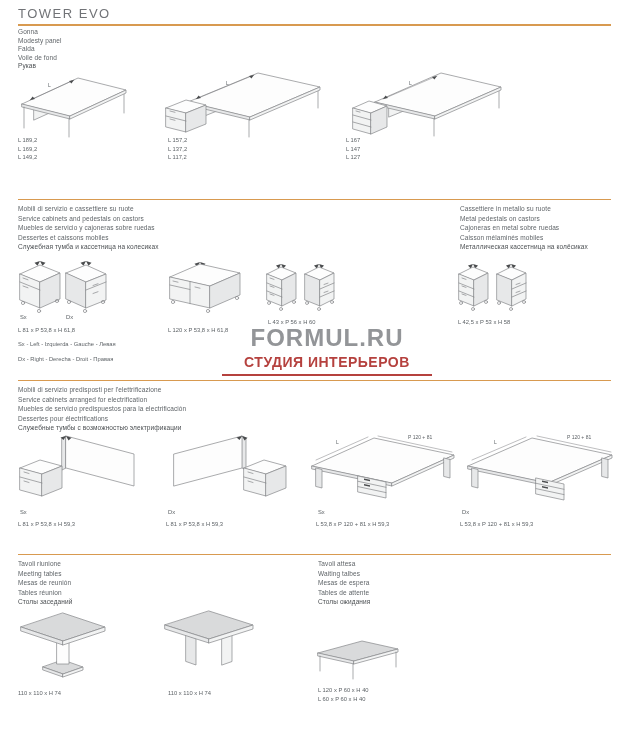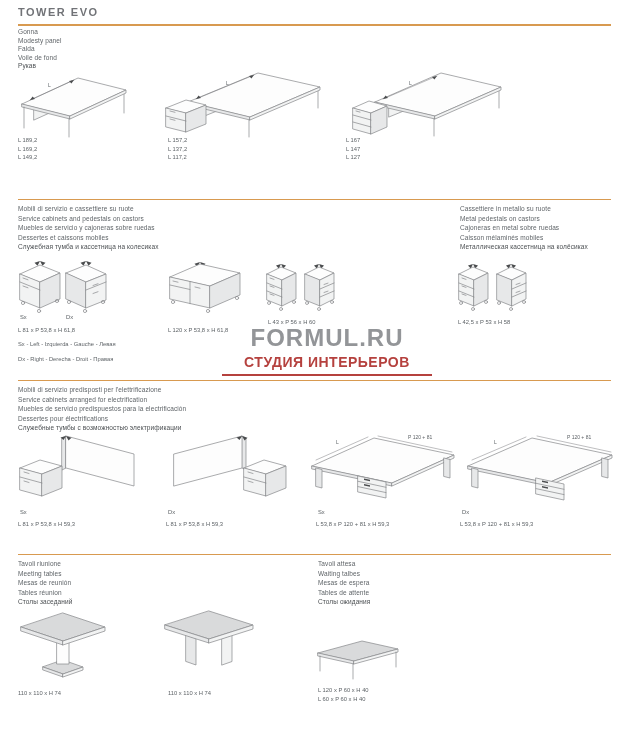--- a/index.html
+++ b/index.html
@@ -2,21 +2,21 @@
 <html><head>
 <meta charset="utf-8">
 <style>
   html,body { margin:0; padding:0; background:#ffffff; }
   .page {
     position:relative; width:629px; height:740px; background:#ffffff;
     font-family:"Liberation Sans", sans-serif; color:#5f6468; overflow:hidden;
   }
   .abs { position:absolute; }
   .title {
-    font-size:11px; letter-spacing:1.5px; color:#717377; font-weight:700;
+    font-size:13px; letter-spacing:1.5px; color:#717377; font-weight:400;
   }
   .rule { background:#d89a50; height:1px; }
   .rule2 { background:#d89a50; height:2px; }
   .langs { font-size:6.5px; line-height:9.5px; color:#5f6468; letter-spacing:.1px; }
   .langs.tight { line-height:8.6px; }
   .langs .ru { color:#4b4f52; }
   .dims { font-size:5.8px; line-height:8.5px; color:#5f6468; }
   .dimline { font-size:5.8px; color:#5f6468; }
   .sidelbl { font-size:5.8px; color:#5f6468; }
   

